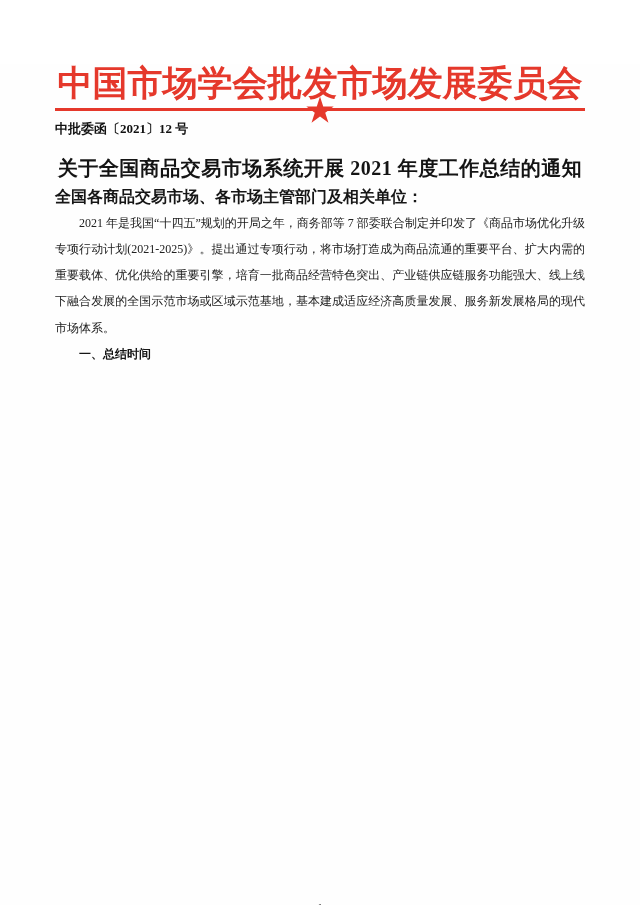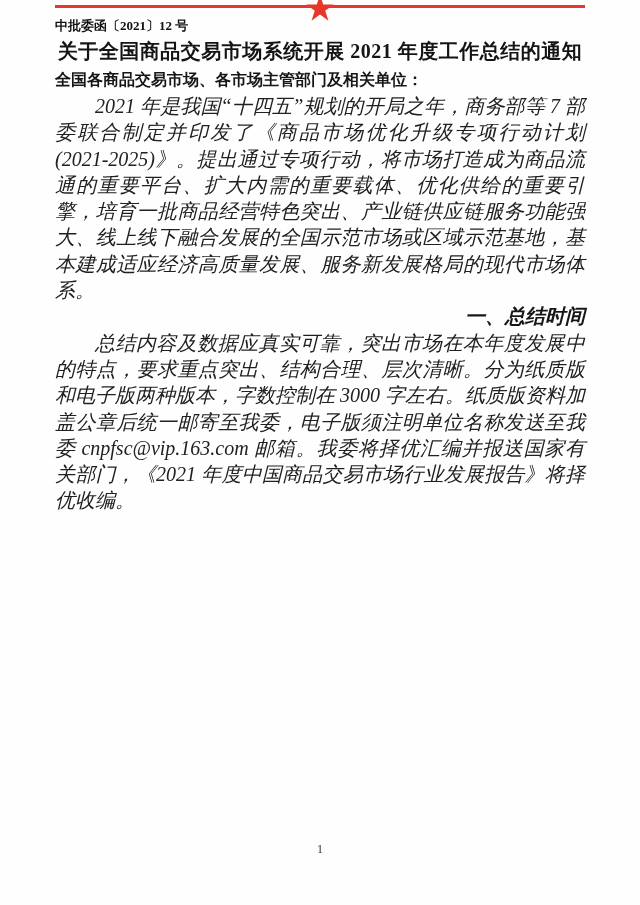--- a/index.html
+++ b/index.html
@@ -49,63 +49,63 @@
     margin-top: 2px;
   }
   .star-wrap svg { display: block; width: 30px; height: 30px; }
   .doc-number {
     margin-top: 9px;
     font-weight: bold;
     font-size: 13px;
     color: #111111;
   }
   .doc-title {
-    margin-top: 3px;
+    margin-top: 17px;
     text-align: center;
     font-weight: bold;
     font-size: 20px;
     line-height: 1.3;
     color: #141414;
     letter-spacing: 0.5px;
   }
   .salutation {
     margin-top: 3px;
     font-weight: bold;
     font-size: 16px;
     line-height: 26px;
     color: #161616;
   }
   .body-block {
-    font-size: 20px;
+    font-size: 12px;
     line-height: 26.3px;
     text-align: justify;
     text-indent: 2em;
     color: #202020;
-    font-style: italic;
   }
   .body-block.heading {
     font-weight: bold;
-    text-align: right;
+    text-align: left;
     color: #161616;
   }
   .page-number {
     position: absolute;
     left: 0;
     right: 0;
     top: 837px;
     text-align: center;
     font-size: 12px;
     color: #333333;
   }
 </style>
 </head>
 <body>
 
 <div class="page">
 
+  <div class="org-name">中国市场学会批发市场发展委员会</div>
 
   <div class="rule-row">
     <div class="red-rule"></div>
     <div class="star-wrap">
       <svg viewBox="-50 -50 100 100" aria-hidden="true">
         <polygon points="0,-48 10.78,-14.84 45.65,-14.83 17.44,5.67 28.21,38.83 0,18.34 -28.21,38.83 -17.44,5.67 -45.65,-14.83 -10.78,-14.84" fill="#e5382b"></polygon>
       </svg>
     </div>
   </div>
 
@@ -117,17 +117,16 @@
 
   <div class="body-block paragraph">2021 年是我国“十四五”规划的开局之年，商务部等 7 部委联合制定并印发了《商品市场优化升级专项行动计划(2021-2025)》。提出通过专项行动，将市场打造成为商品流通的重要平台、扩大内需的重要载体、优化供给的重要引擎，培育一批商品经营特色突出、产业链供应链服务功能强大、线上线下融合发展的全国示范市场或区域示范基地，基本建成适应经济高质量发展、服务新发展格局的现代市场体系。</div>
 
 
   <div class="body-block heading">一、总结时间</div>
 
 
 
 
 
-  <div class="body-block paragraph">总结内容及数据应真实可靠，突出市场在本年度发展中的特点，要求重点突出、结构合理、层次清晰。分为纸质版和电子版两种版本，字数控制在 3000 字左右。纸质版资料加盖公章后统一邮寄至我委，电子版须注明单位名称发送至我委 cnpfsc@vip.163.com 邮箱。我委将择优汇编并报送国家有关部门，《2021 年度中国商品交易市场行业发展报告》将择优收编。</div>
 
   <div class="page-number">1</div>
 
 </div>
 
 </body></html>

